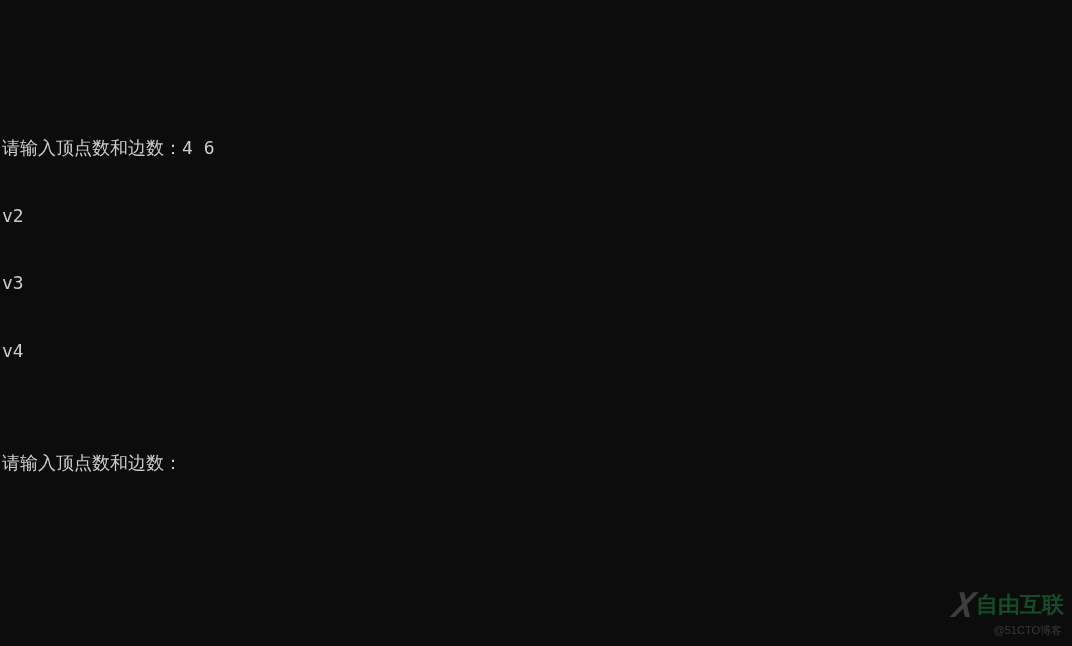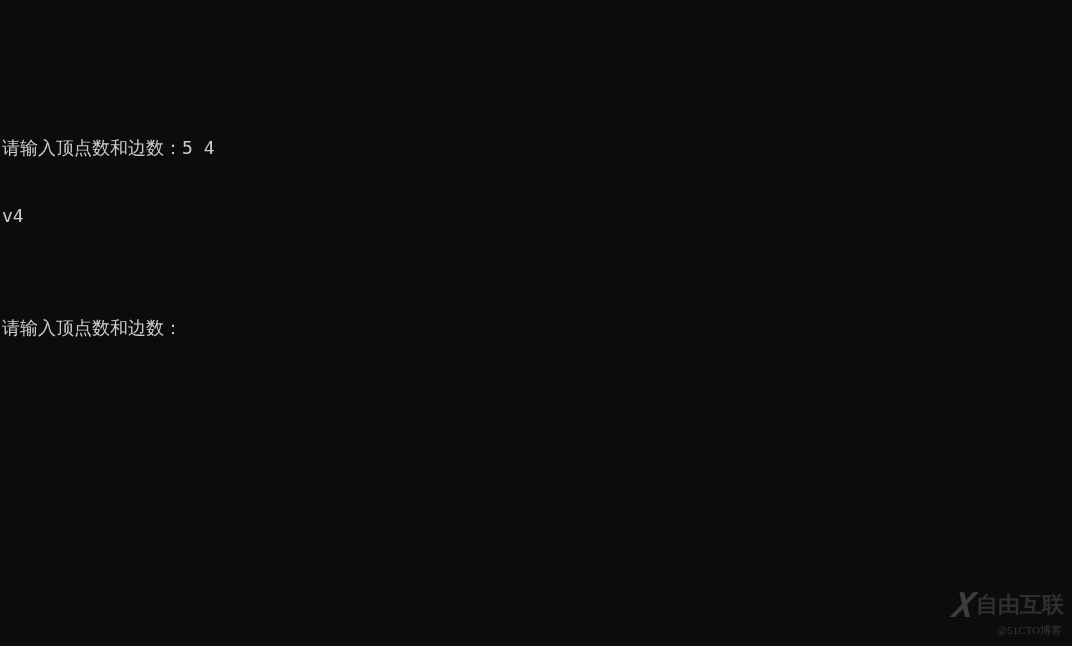--- a/index.html
+++ b/index.html
@@ -44,38 +44,40 @@
       font-size: 34px;
       font-weight: bold;
       font-style: italic;
       color: #999;
       letter-spacing: -4px;
       transform: skewX(-10deg);
     }
     .watermark-text {
       font-size: 22px;
       font-weight: bold;
-      color: #737373;
+      color: #22c55e;
       font-family: 'Microsoft YaHei', sans-serif;
     }
     .watermark-sub {
       font-size: 11px;
       color: #888;
-      font-family: Liberation Serif, serif;
+      font-family: Liberation Sans, sans-serif;
       margin-top: -2px;
       margin-right: 2px;
     }
   </style>
 </head>
 <body>
 
 
 
 <div class="terminal">
-  <div class="console-line">请输入顶点数和边数：5 4</div>
+  <div class="console-line">请输入顶点数和边数：4 6</div>
+  <div class="console-line">v2</div>
+  <div class="console-line">v3</div>
   <div class="console-line">v4</div>
   <div class="console-line"></div>
   <div class="console-line">请输入顶点数和边数：</div>
   
   
   
   
   
   
   

